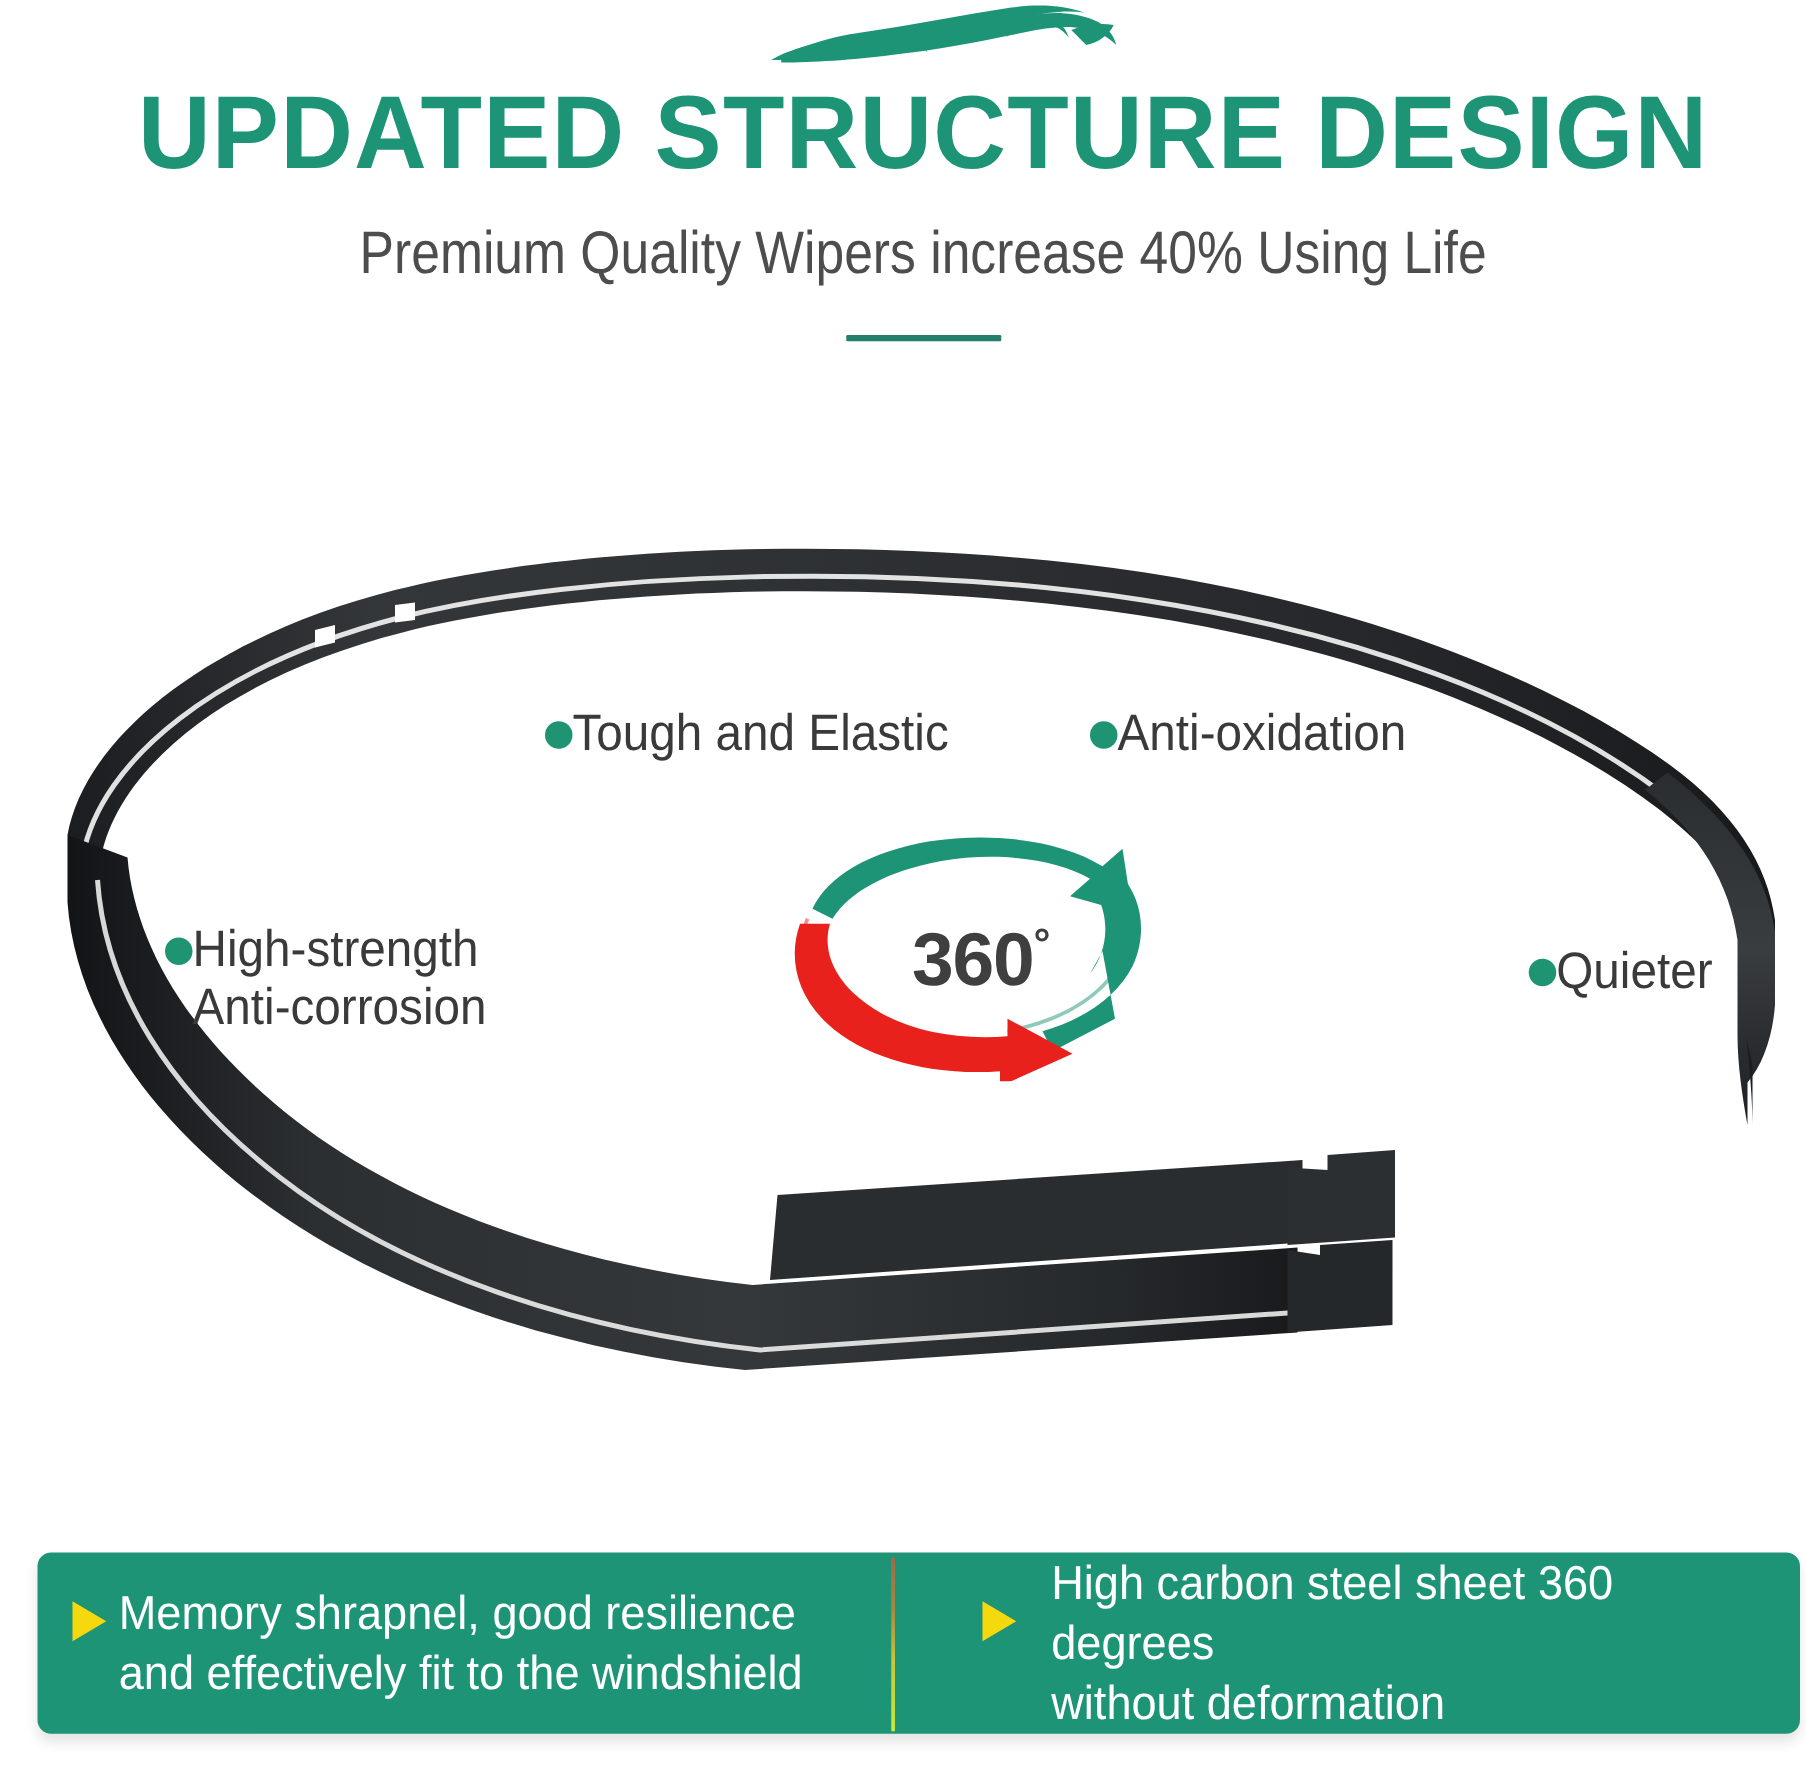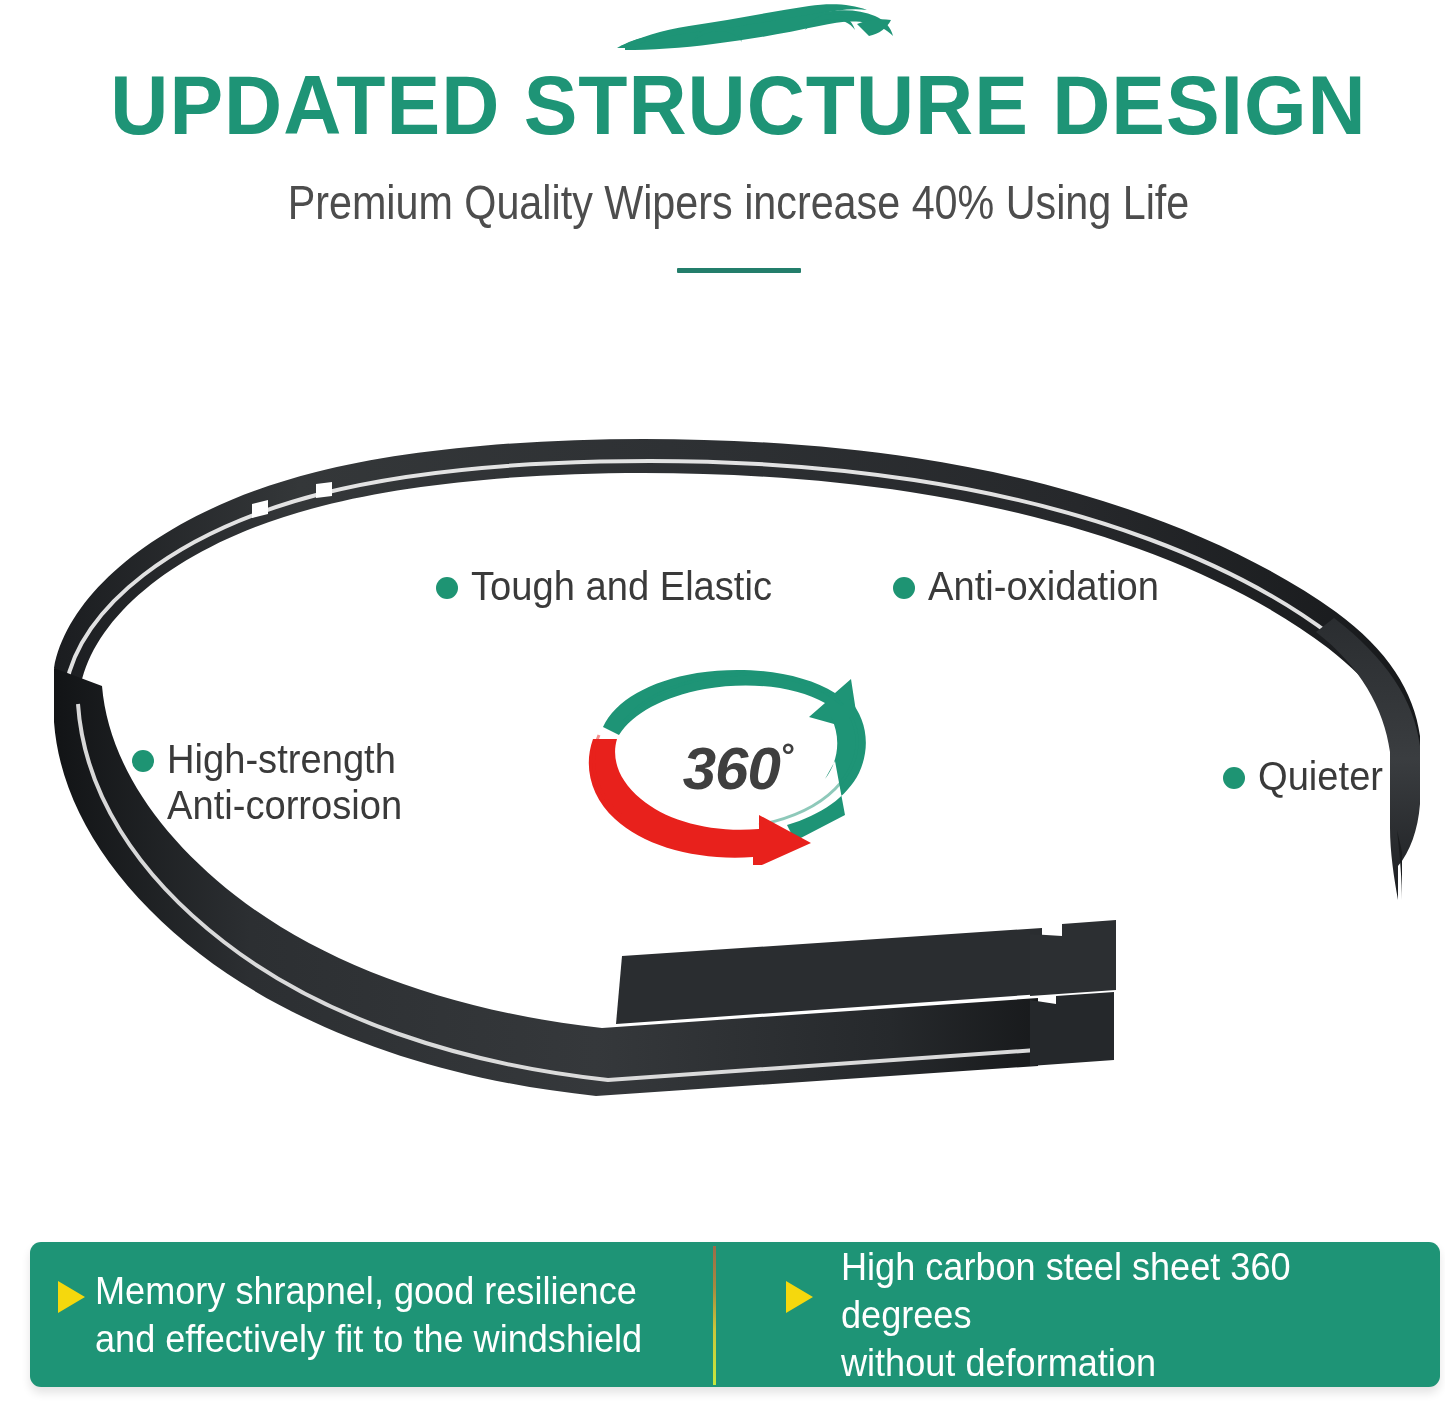--- a/index.html
+++ b/index.html
@@ -80,52 +80,50 @@
     display: block;
     width: 1445px;
     height: 730px;
   }
 
   
   .callout {
     position: absolute;
     display: flex;
     align-items: flex-start;
-    gap: 13px;
   }
   .callout .dot {
     flex: none;
     width: 22px;
     height: 22px;
     border-radius: 50%;
     background: #1E9473;
     margin-top: 14px;
   }
   .callout .ctext {
     font-family: "Liberation Sans Narrow", "Liberation Sans", sans-serif;
     font-size: 41px;
     line-height: 46px;
     color: #3A3A3A;
     transform: scaleX(0.93);
     transform-origin: left top;
     white-space: pre-line;
   }
   #callout-tough    { left: 420px;  top: 563px; }
-  #callout-anti-ox  { left: 877px;  top: 563px; justify-content: flex-end; }
+  #callout-anti-ox  { left: 856px;  top: 563px; justify-content: flex-end; }
   #callout-strength { left: 116px;  top: 736px; }
   #callout-quieter  { left: 1207px; top: 753px; }
 
   
   .badge-360 {
     position: absolute;
-    left: 547px;
+    left: 594px;
     top: 655px;
     width: 350px;
     height: 210px;
-    font-style: italic;
   }
   .badge-360 svg { display: block; width: 350px; height: 210px; }
   .badge-360 .badge-label {
     position: absolute;
     left: 0;
     top: 68px;
     width: 350px;
     text-align: center;
     font-family: "Liberation Sans", sans-serif;
     font-weight: bold;

